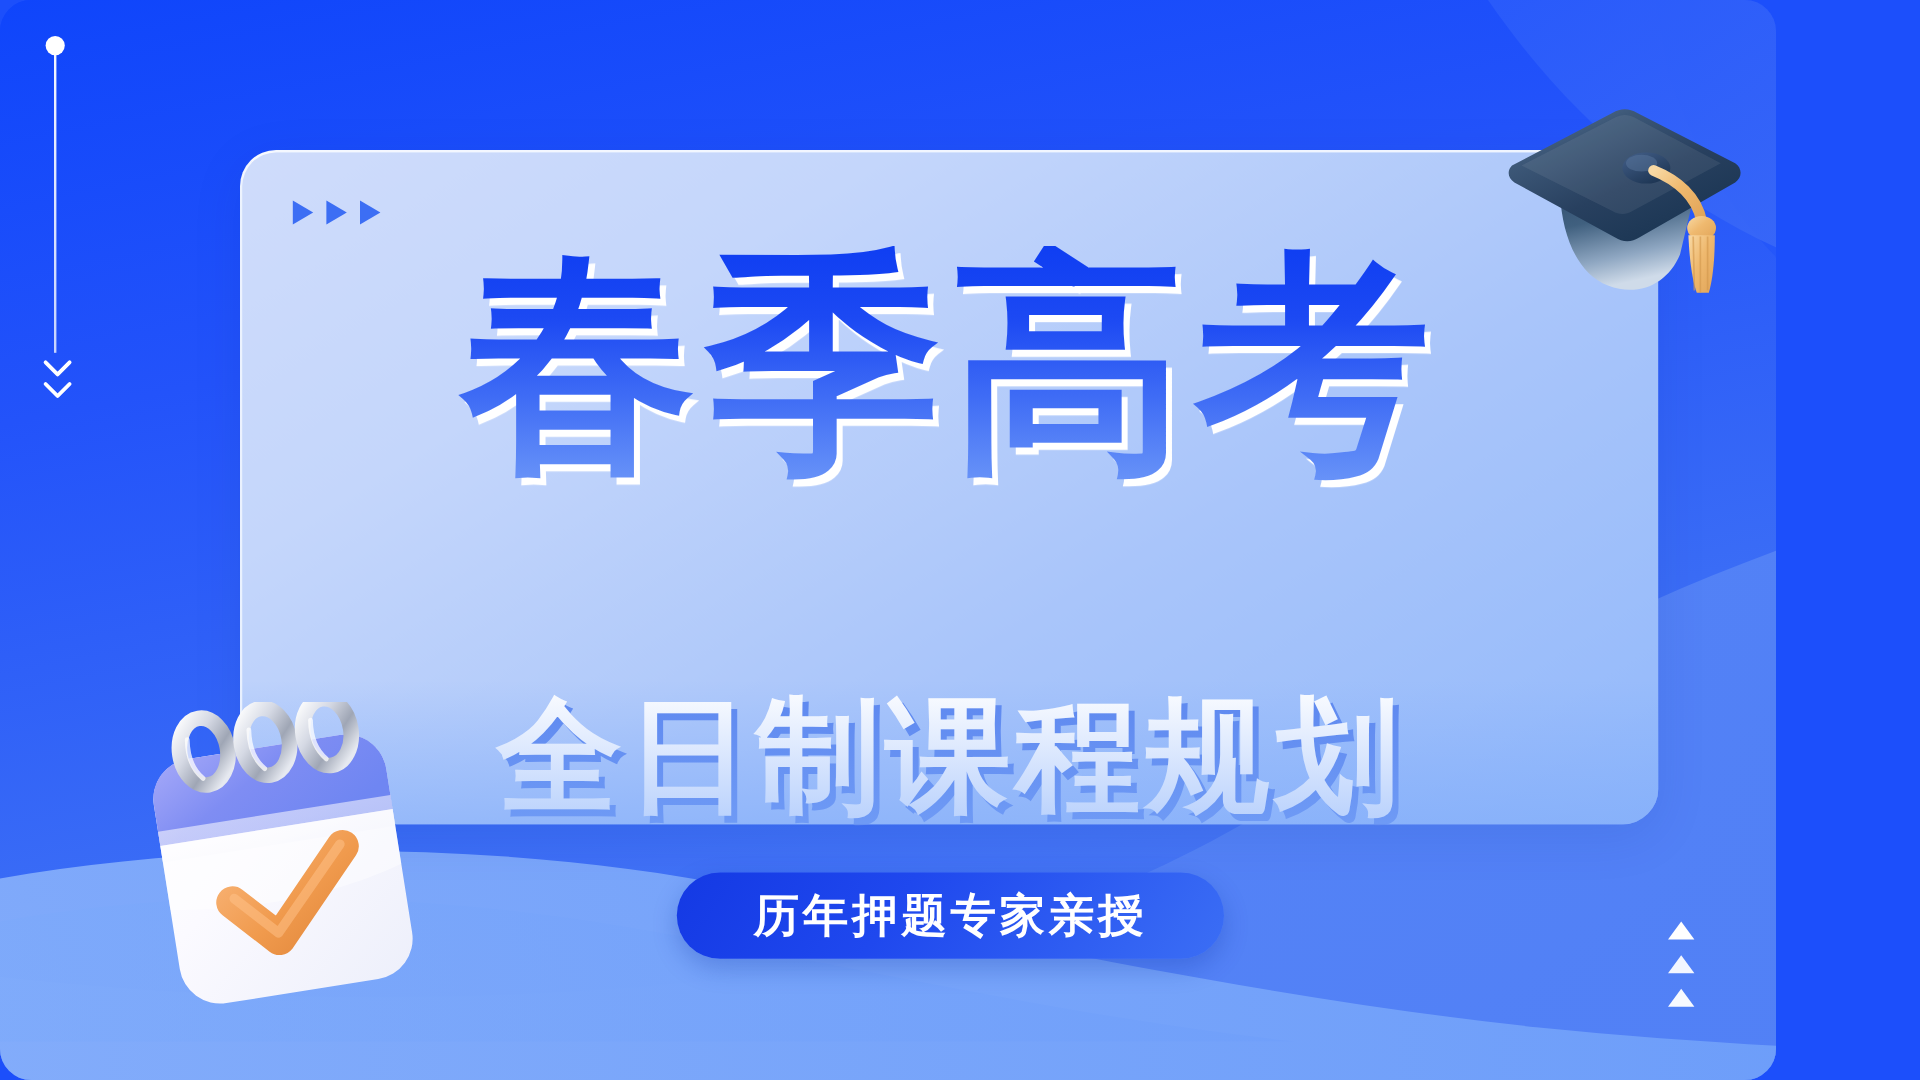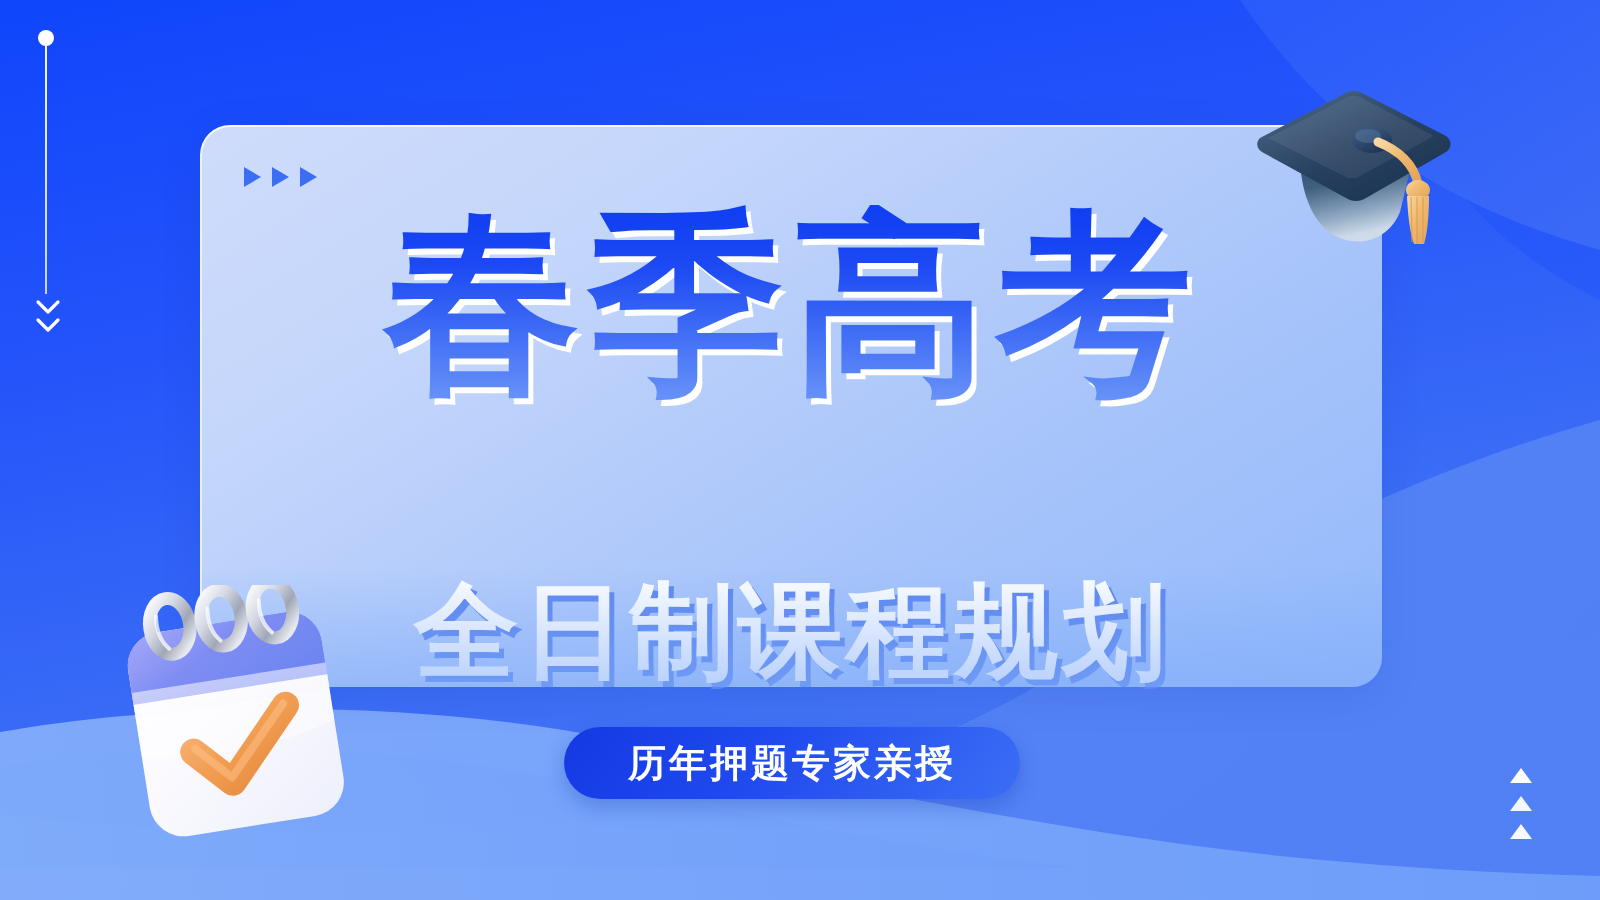--- a/index.html
+++ b/index.html
@@ -5,23 +5,24 @@
   * { margin:0; padding:0; box-sizing:border-box; }
   html,body { width:1600px; height:900px; overflow:hidden; }
   body {
     font-family:"Liberation Sans","DejaVu Sans",sans-serif;
     background:#1c4ffb;
   }
 
   
   #stage {
     position:relative;
-    width:1600px; height:900px;
+    width:1480px; height:900px;
     overflow:hidden;
     background:linear-gradient(160deg,#0f45fb 0%,#2353fa 32%,#3a6cf6 72%,#4a79f4 100%);
+    border-radius:26px;
   }
 
   
   .bg-svg { position:absolute; inset:0; width:1600px; height:900px; }
 
   
   .rail { position:absolute; left:36px; top:30px; width:24px; height:300px; }
   .rail-dot {
     position:absolute; left:2px; top:0;
     width:16px; height:16px; border-radius:50%;

